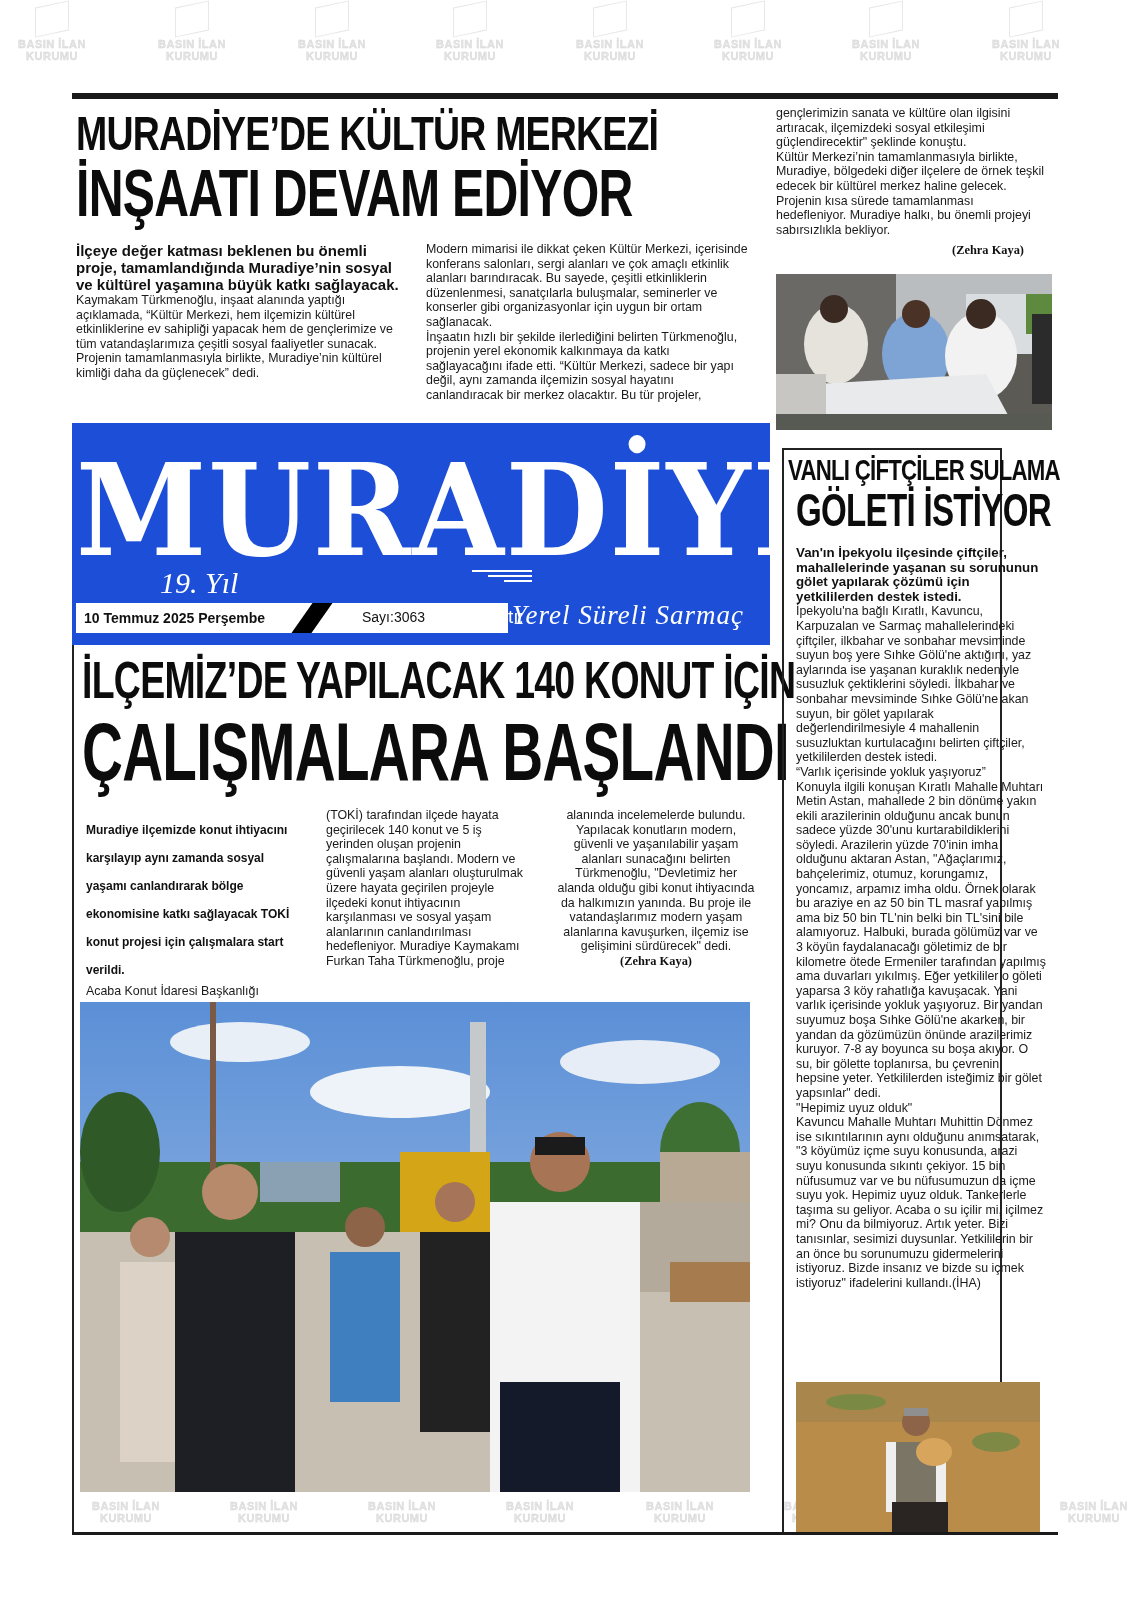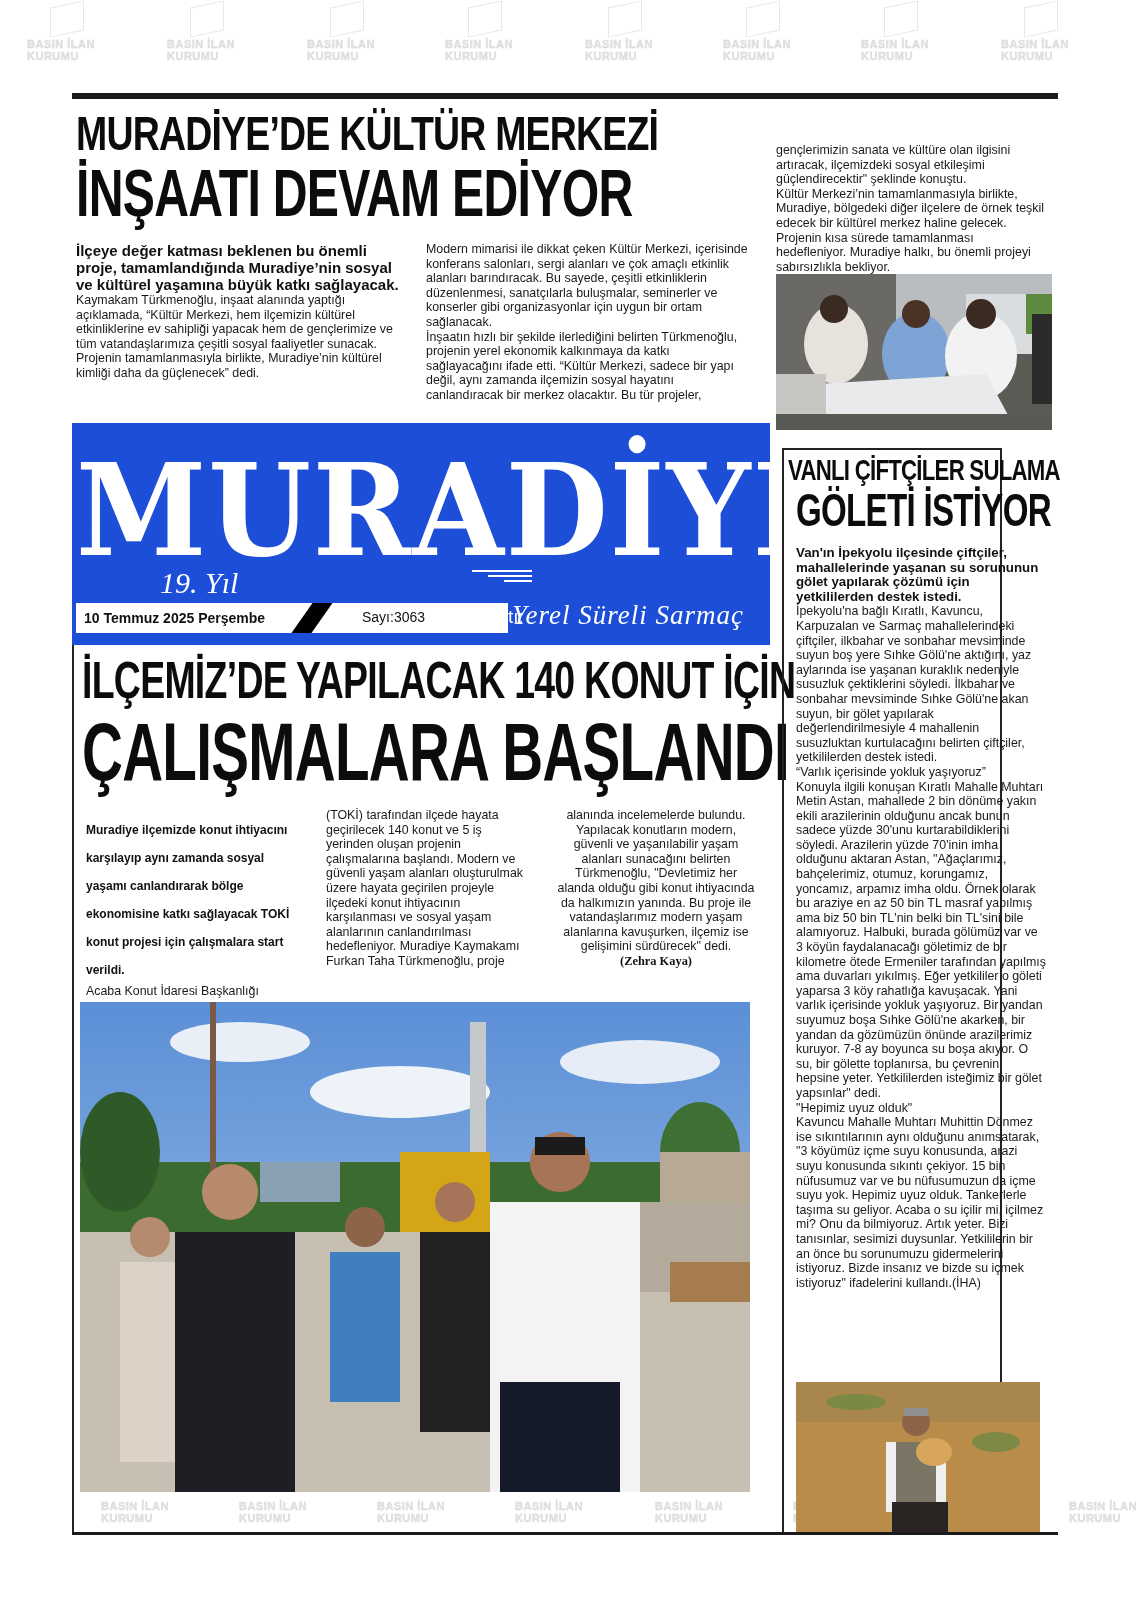--- a/index.html
+++ b/index.html
@@ -2,21 +2,21 @@
 <html><head>
 <meta charset="utf-8">
 <style>
   * { box-sizing: border-box; margin: 0; padding: 0; }
   html, body { width: 1140px; height: 1613px; background: #ffffff; overflow: hidden; }
   body { position: relative; font-family: "Liberation Sans", sans-serif; color: #111; }
 
   .abs { position: absolute; }
 
   
-  .wm { position: absolute; width: 80px; color: #e4e4e4; font: bold 11px/12px "Liberation Sans", sans-serif; letter-spacing: 0.5px; margin-left: 15px; -webkit-text-stroke: 0.4px #d6d6d6; }
+  .wm { position: absolute; width: 80px; text-align: center; color: #e4e4e4; font: bold 11px/12px "Liberation Sans", sans-serif; letter-spacing: 0.5px; -webkit-text-stroke: 0.4px #d6d6d6; }
   .wm .box { width: 34px; height: 30px; margin: 0 auto 4px; border: 1px solid #e8e8e8; transform: skewY(-12deg); }
 
   .rule-top { left: 72px; top: 93px; width: 986px; height: 6px; background: #1a1a1a; }
   .rule-bottom { left: 72px; top: 1532px; width: 986px; height: 3px; background: #1a1a1a; }
 
   .headline { font-family: "Liberation Sans", sans-serif; font-weight: 900; color: #0c0c0c; transform-origin: left top; white-space: nowrap; letter-spacing: -1px; }
 
   .lead { font-weight: bold; color: #111; }
   .body-text { font-size: 12.4px; line-height: 14.6px; color: #1a1a1a; }
   .byline { font-weight: bold; font-size: 12.4px; font-family: Liberation Serif, serif; }
@@ -125,21 +125,21 @@
   <div class="abs" style="left:76px;top:242px;width:330px;">
     <p class="lead" style="font-size:15px;line-height:17px;">İlçeye değer katması beklenen bu önemli proje, tamamlandığında Muradiye’nin sosyal ve kültürel yaşamına büyük katkı sağlayacak.</p>
     <p class="body-text">Kaymakam Türkmenoğlu, inşaat alanında yaptığı açıklamada, “Kültür Merkezi, hem ilçemizin kültürel etkinliklerine ev sahipliği yapacak hem de gençlerimize ve tüm vatandaşlarımıza çeşitli sosyal faaliyetler sunacak. Projenin tamamlanmasıyla birlikte, Muradiye’nin kültürel kimliği daha da güçlenecek” dedi.</p>
   </div>
 
   <div class="abs" style="left:426px;top:242px;width:322px;">
     <p class="body-text">Modern mimarisi ile dikkat çeken Kültür Merkezi, içerisinde konferans salonları, sergi alanları ve çok amaçlı etkinlik alanları barındıracak. Bu sayede, çeşitli etkinliklerin düzenlenmesi, sanatçılarla buluşmalar, seminerler ve konserler gibi organizasyonlar için uygun bir ortam sağlanacak.</p>
     <p class="body-text">İnşaatın hızlı bir şekilde ilerlediğini belirten Türkmenoğlu, projenin yerel ekonomik kalkınmaya da katkı sağlayacağını ifade etti. “Kültür Merkezi, sadece bir yapı değil, aynı zamanda ilçemizin sosyal hayatını canlandıracak bir merkez olacaktır. Bu tür projeler,</p>
   </div>
 
-  <div class="abs" style="left:776px;top:106px;width:270px;margin-top:37px;">
+  <div class="abs" style="left:776px;top:106px;width:270px;">
     <p class="body-text">gençlerimizin sanata ve kültüre olan ilgisini artıracak, ilçemizdeki sosyal etkileşimi güçlendirecektir" şeklinde konuştu.</p>
     <p class="body-text">Kültür Merkezi’nin tamamlanmasıyla birlikte, Muradiye, bölgedeki diğer ilçelere de örnek teşkil edecek bir kültürel merkez haline gelecek. Projenin kısa sürede tamamlanması hedefleniyor. Muradiye halkı, bu önemli projeyi sabırsızlıkla bekliyor.</p>
     <p class="byline" style="text-align:right;margin-top:6px;margin-right:22px;">(Zehra Kaya)</p>
   </div>
 
   <div class="abs photo" style="left:776px;top:274px;width:276px;height:156px;">
     <svg width="276" height="156" viewBox="0 0 276 156">
       <rect width="276" height="156" fill="#5c5a55"></rect>
       <rect x="120" y="0" width="156" height="80" fill="#b9bdbf"></rect>
       <rect x="190" y="20" width="86" height="60" fill="#d9dde0"></rect>

